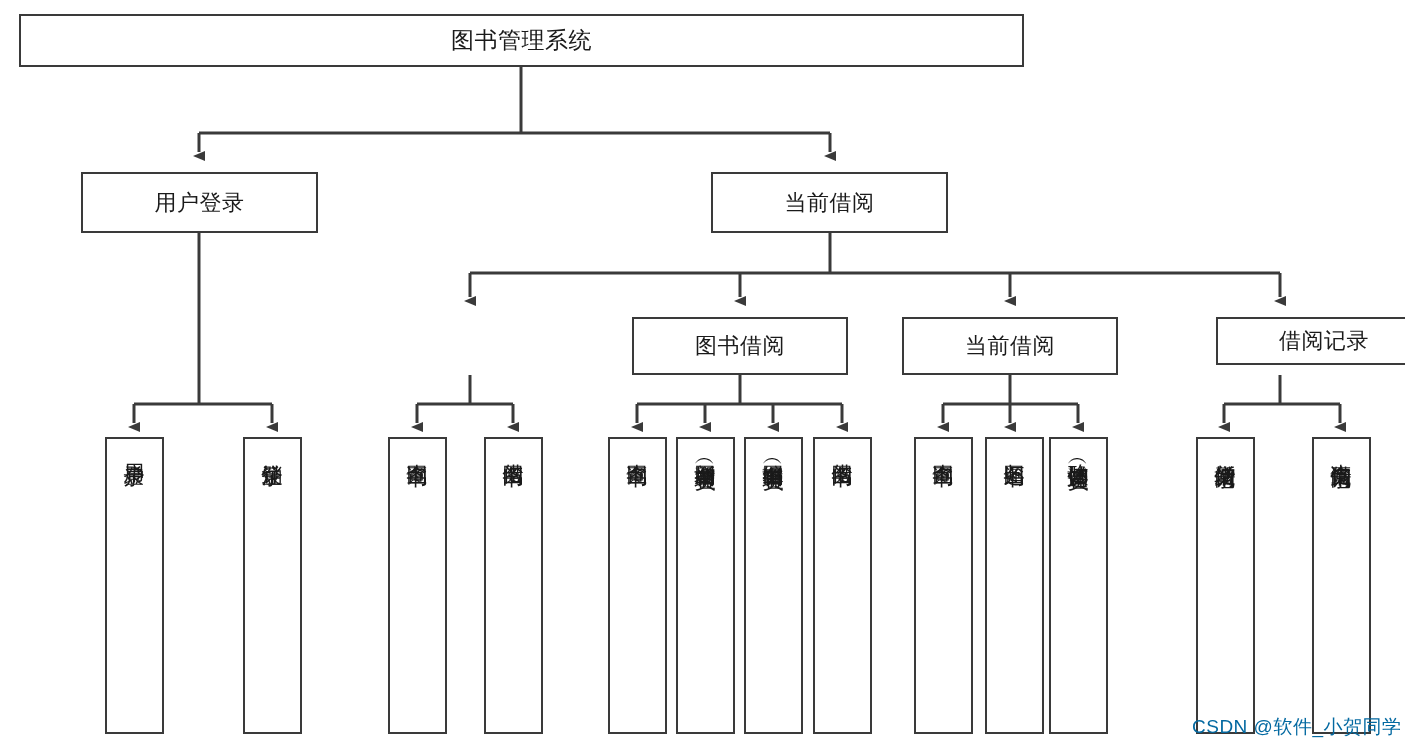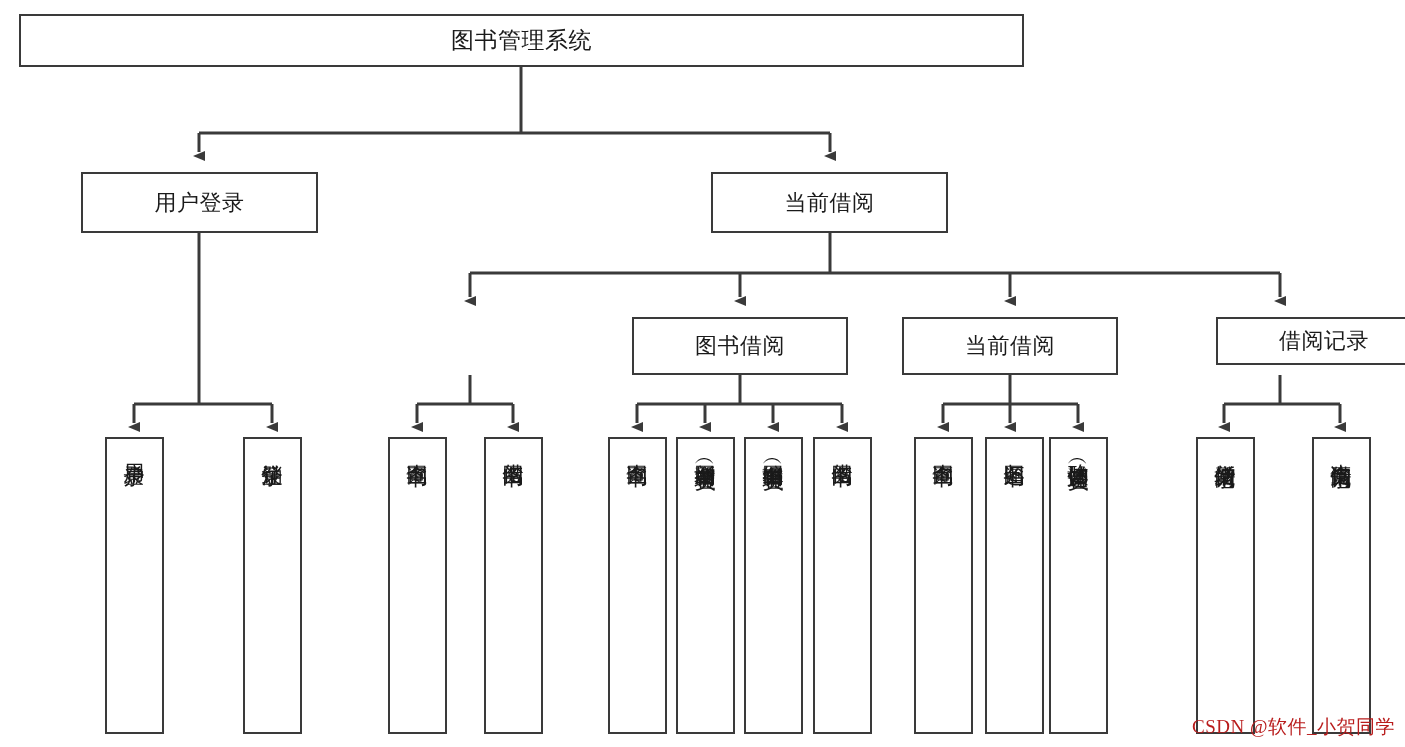--- a/index.html
+++ b/index.html
@@ -57,27 +57,26 @@
   .node.vert .label {
     writing-mode: vertical-rl;
     text-orientation: upright;
     font-size: 21px;
     line-height: 1.0;
     letter-spacing: 1px;
     white-space: nowrap;
   }
   .watermark {
     position: absolute;
-    color: #b91c1c;
+    color: #0369a1;
     font-size: 19px;
     letter-spacing: 0.5px;
     white-space: nowrap;
     z-index: 5;
     pointer-events: none;
-    font-family: Liberation Serif, serif;
   }
 </style>
 </head>
 <body>
 
 <div id="canvas">
 
   <svg class="wires" viewBox="0 0 1405 747" xmlns="http://www.w3.org/2000/svg">
     <defs>
       <marker id="arrow" markerWidth="10" markerHeight="12" refX="1" refY="6" orient="auto" markerUnits="userSpaceOnUse">

